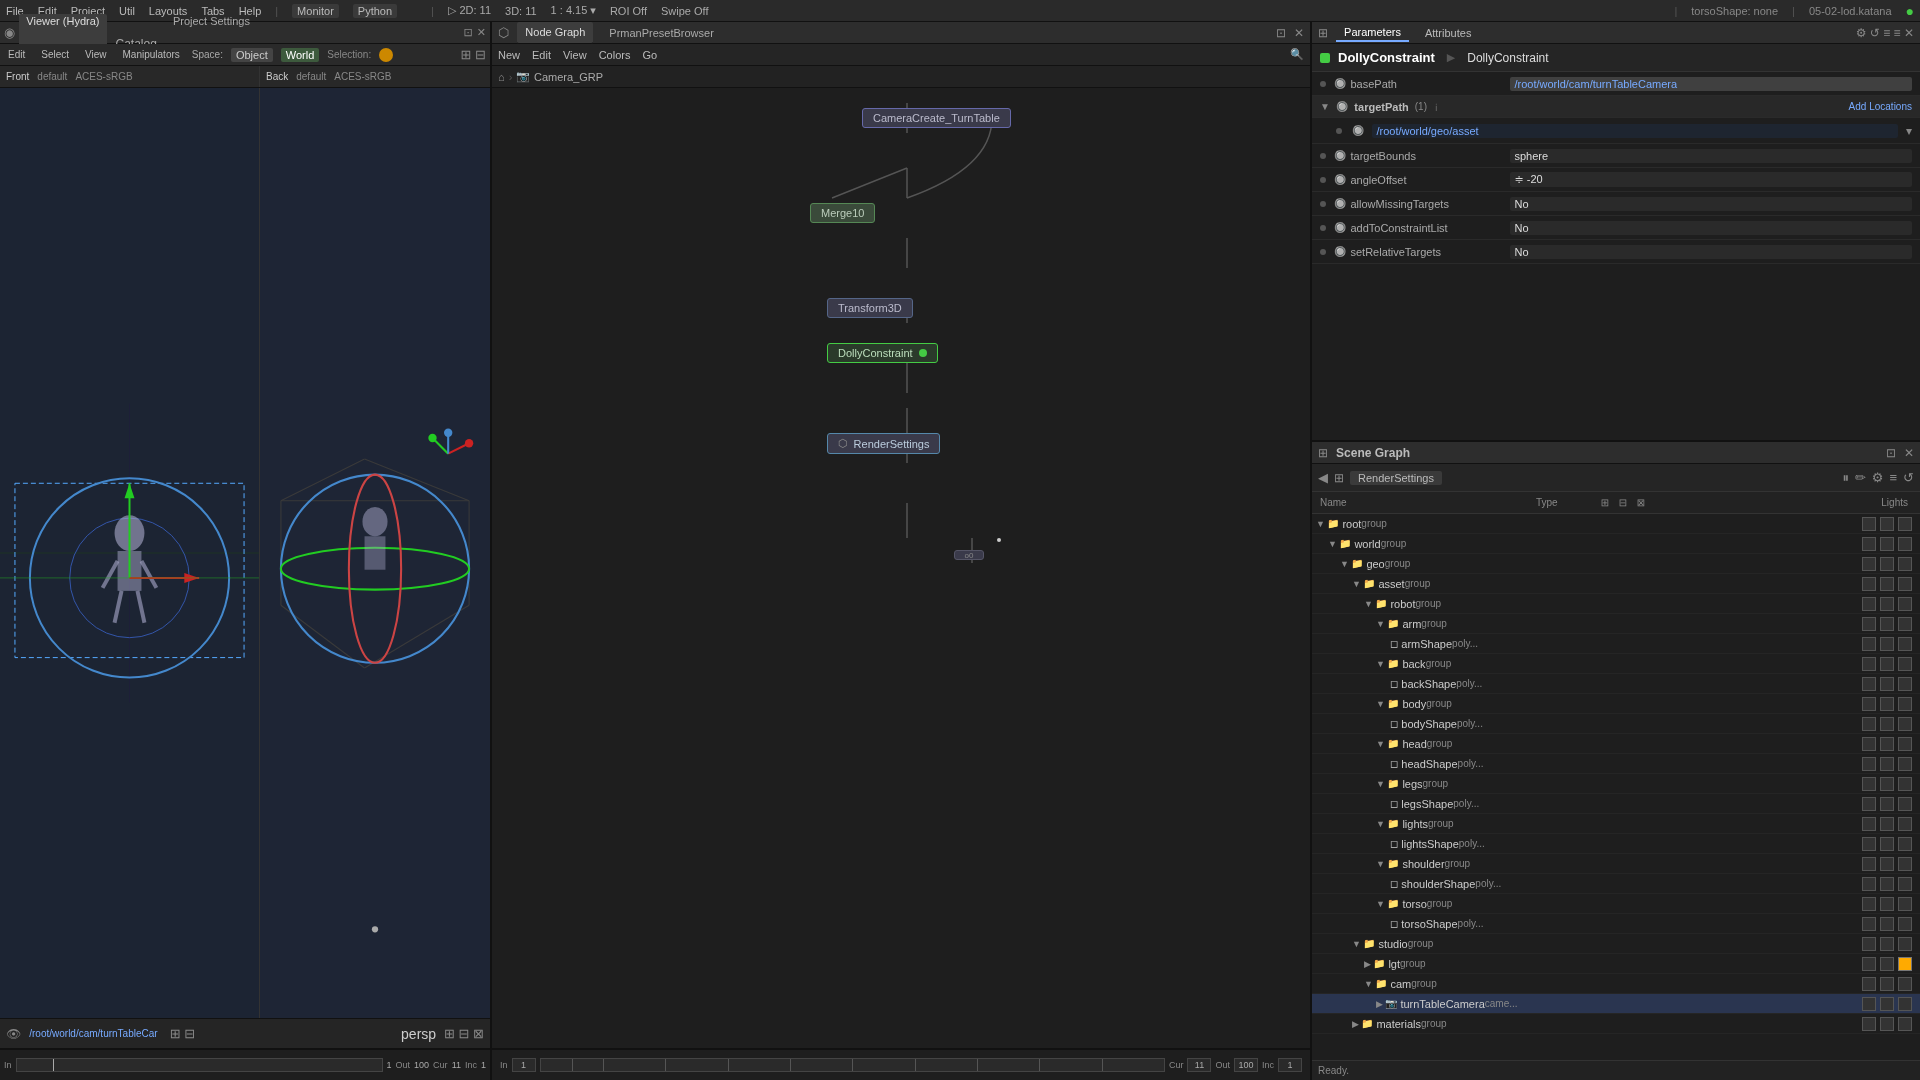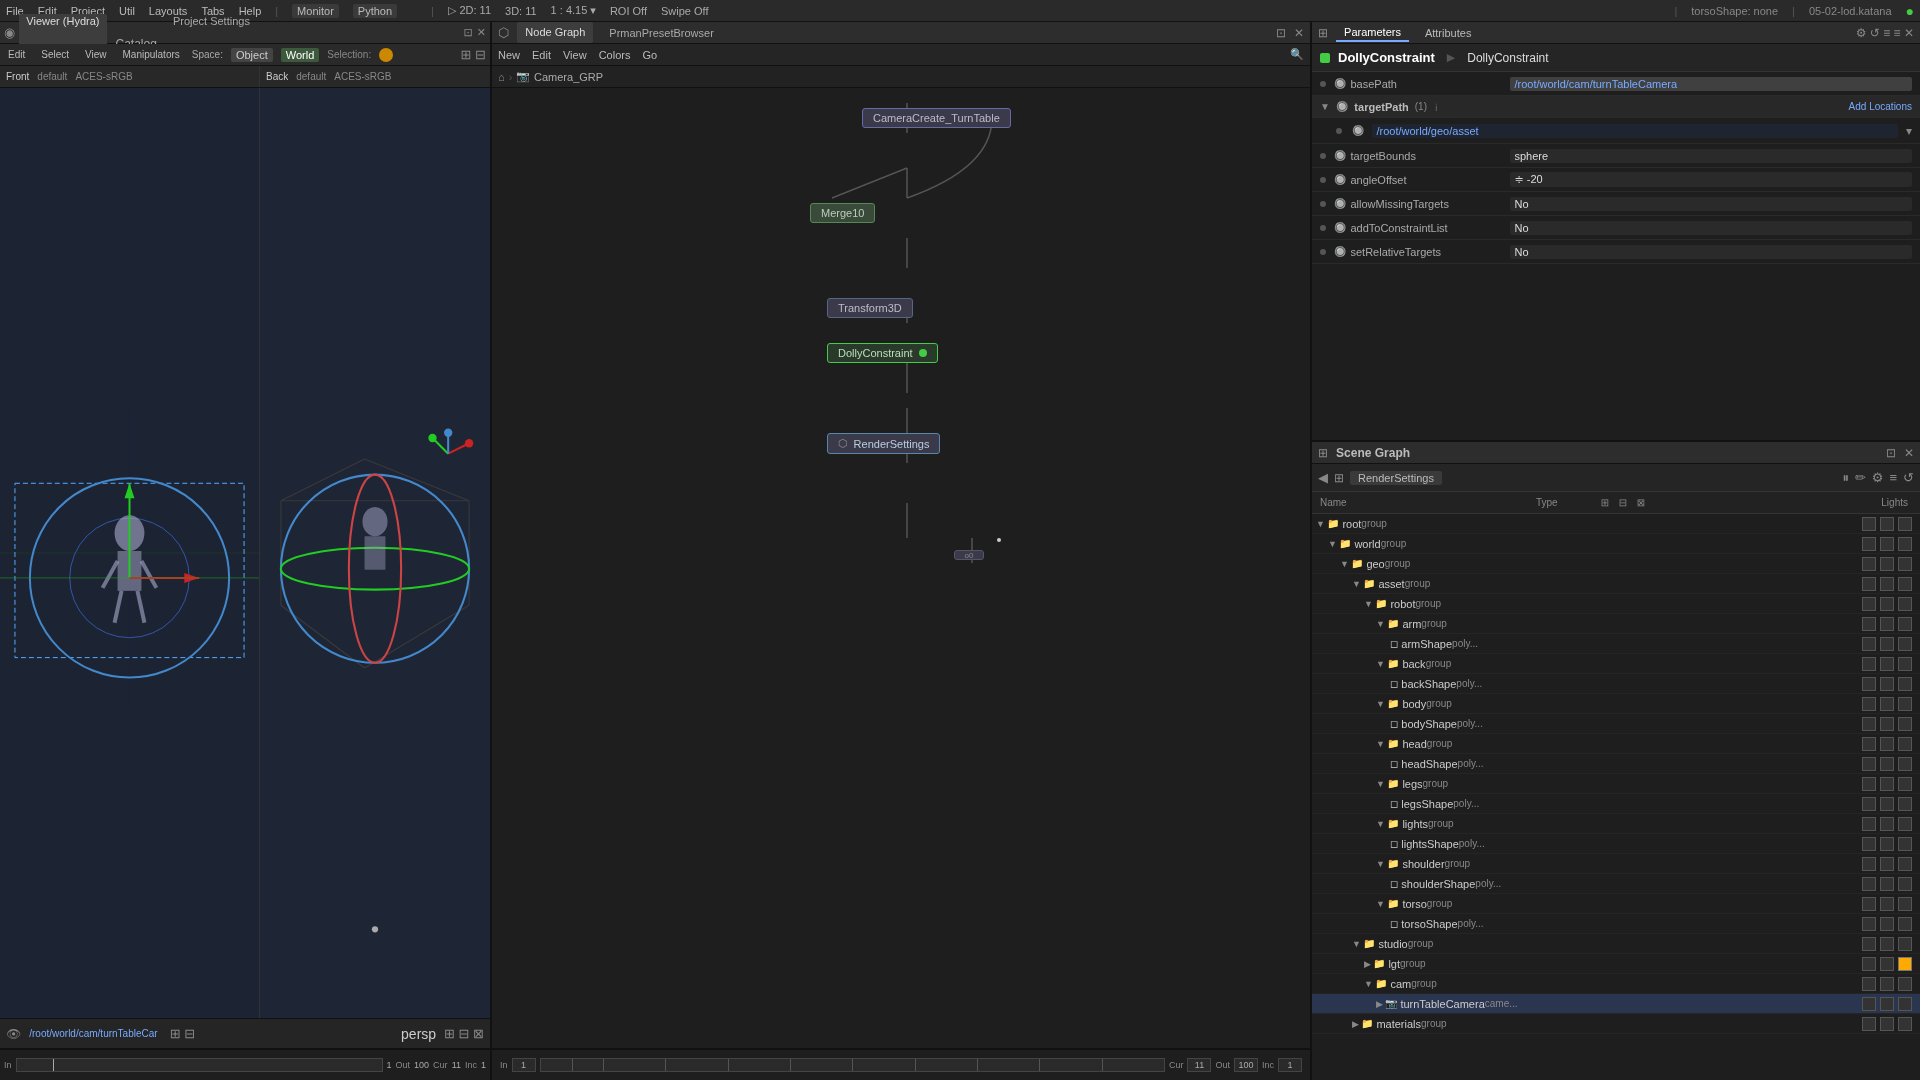--- a/index.html
+++ b/index.html
@@ -1082,17 +1082,20 @@
             <span class="sg-name">materials</span>
             <span class="sg-type">group</span>
             <span class="sg-checks">
               <span class="sg-check"></span>
               <span class="sg-check"></span>
               <span class="sg-check"></span>
             </span>
           </div>
         </div>
 
+      <div class="sg-status">
+        <span class="sg-ready">Ready.</span>
+      </div>
 
     </div>
   </div>
 
 </div>
 
 </body></html>

